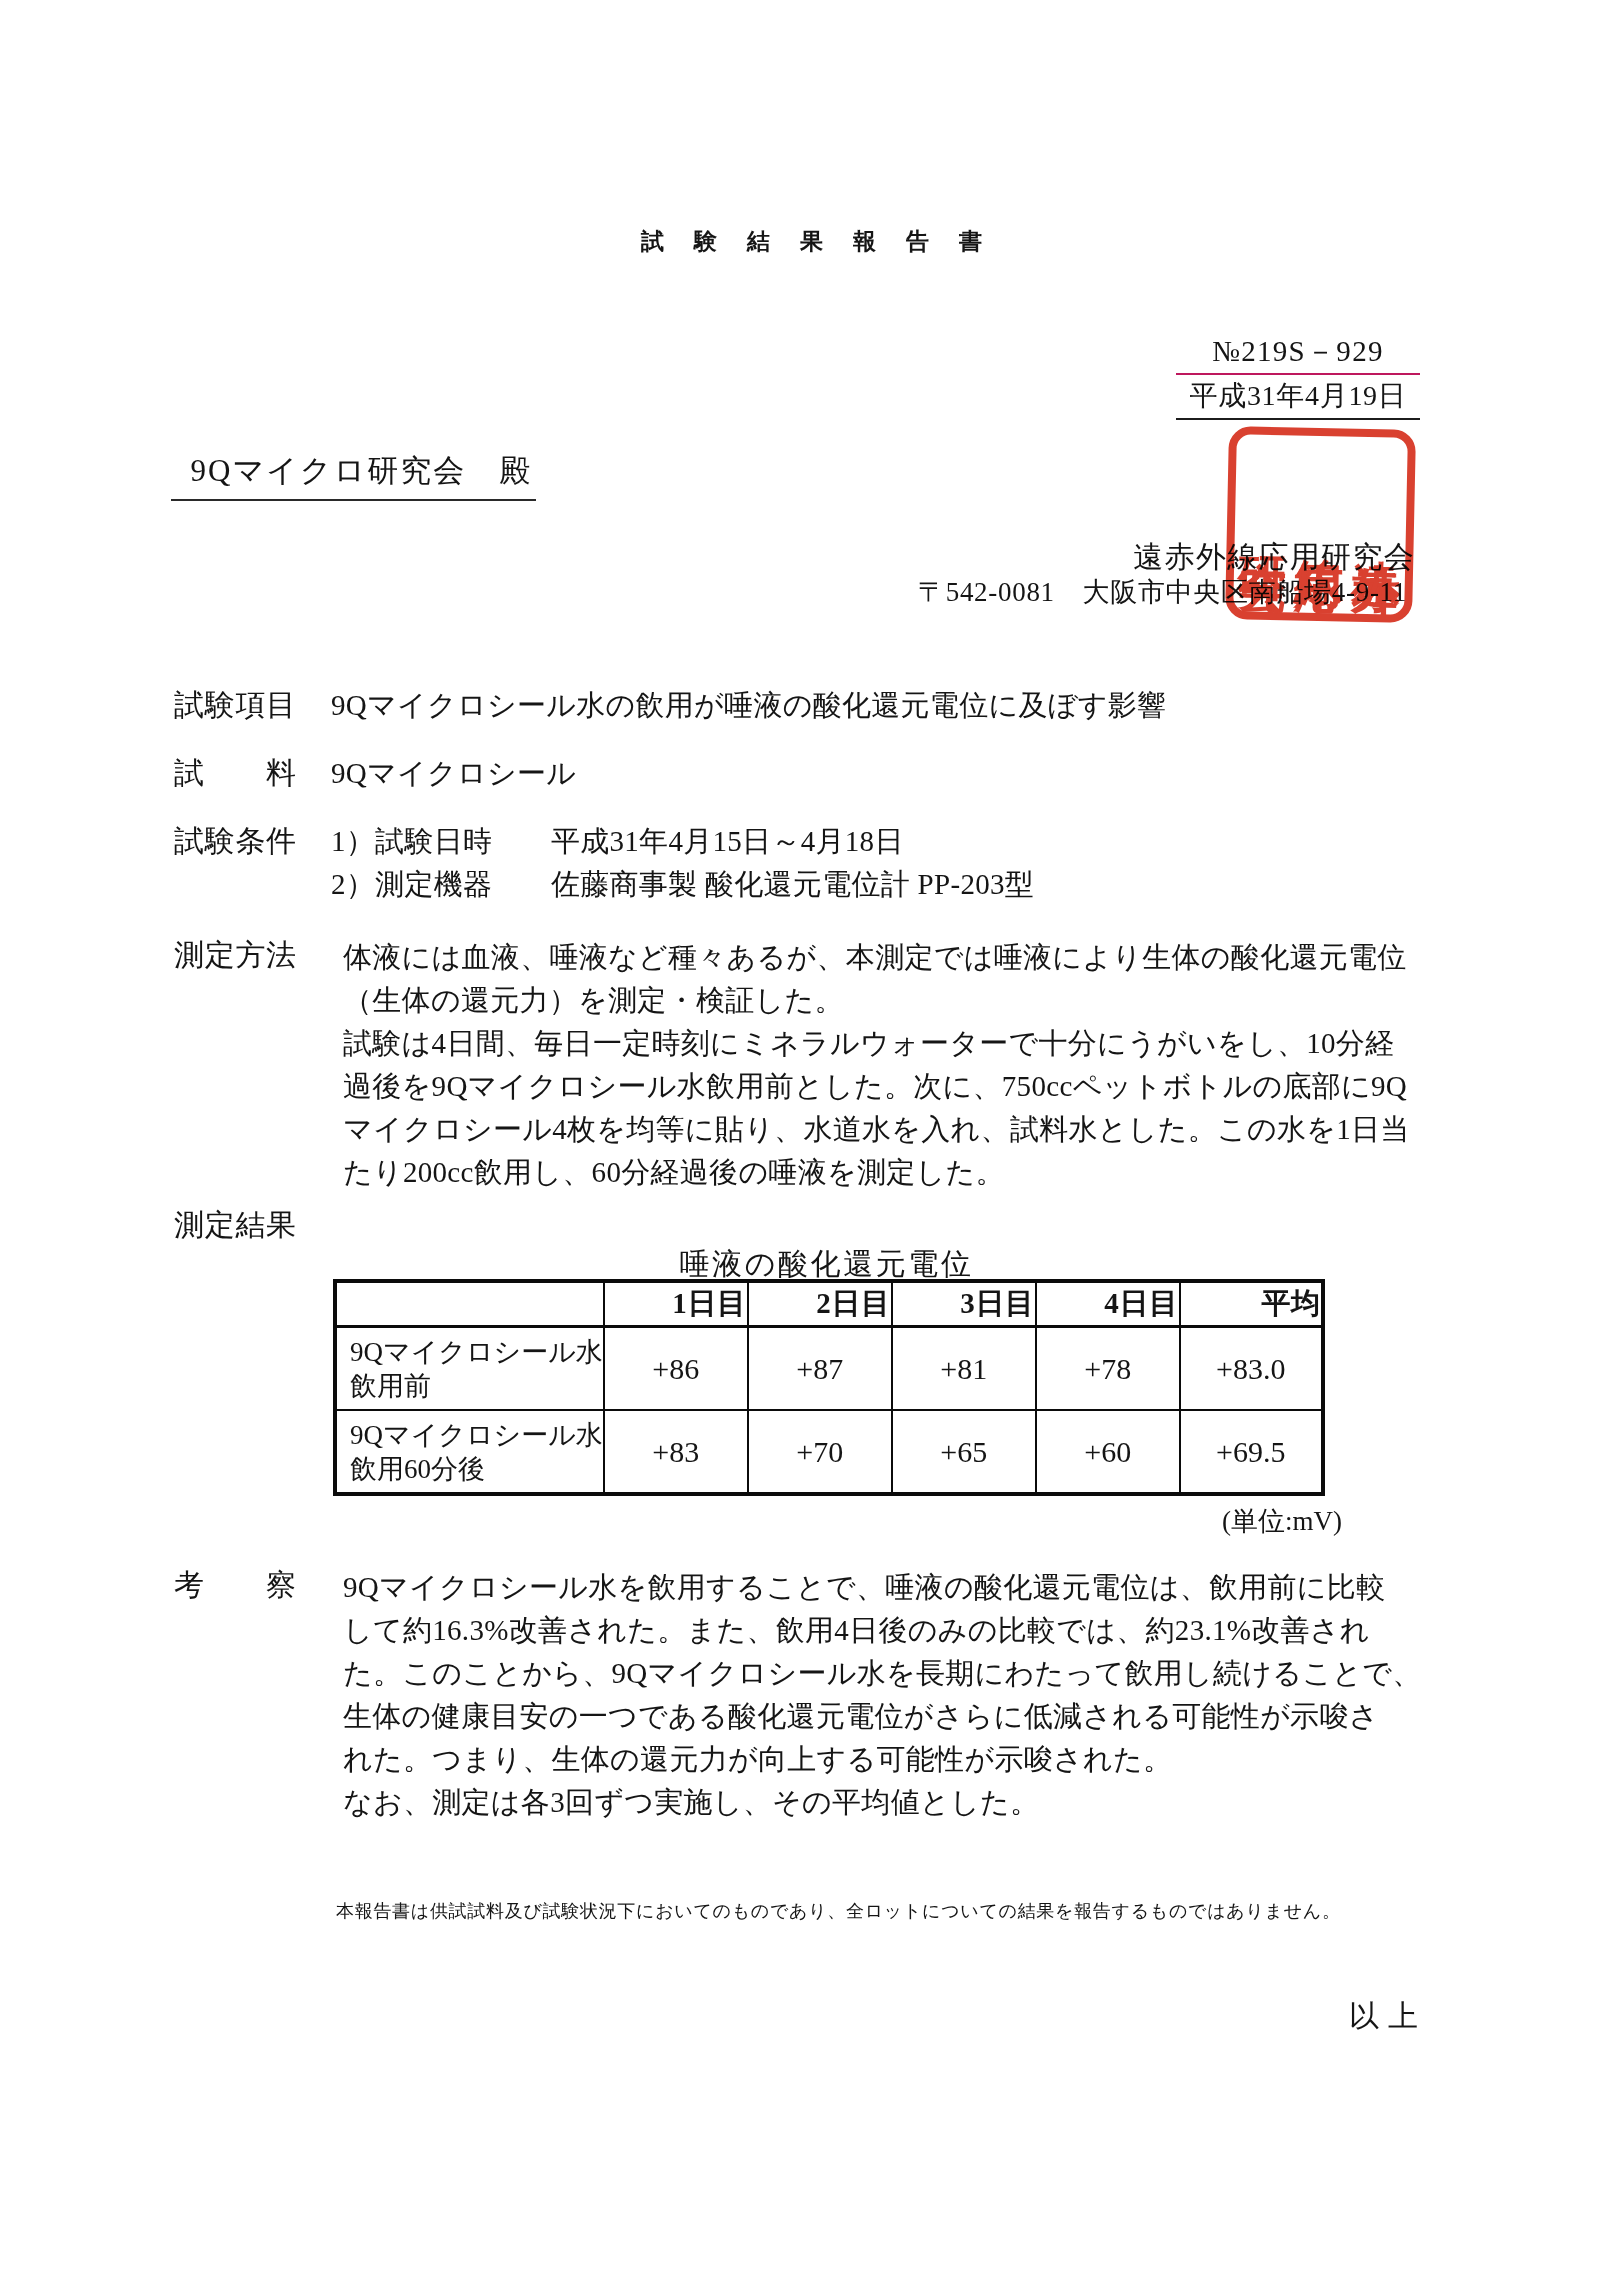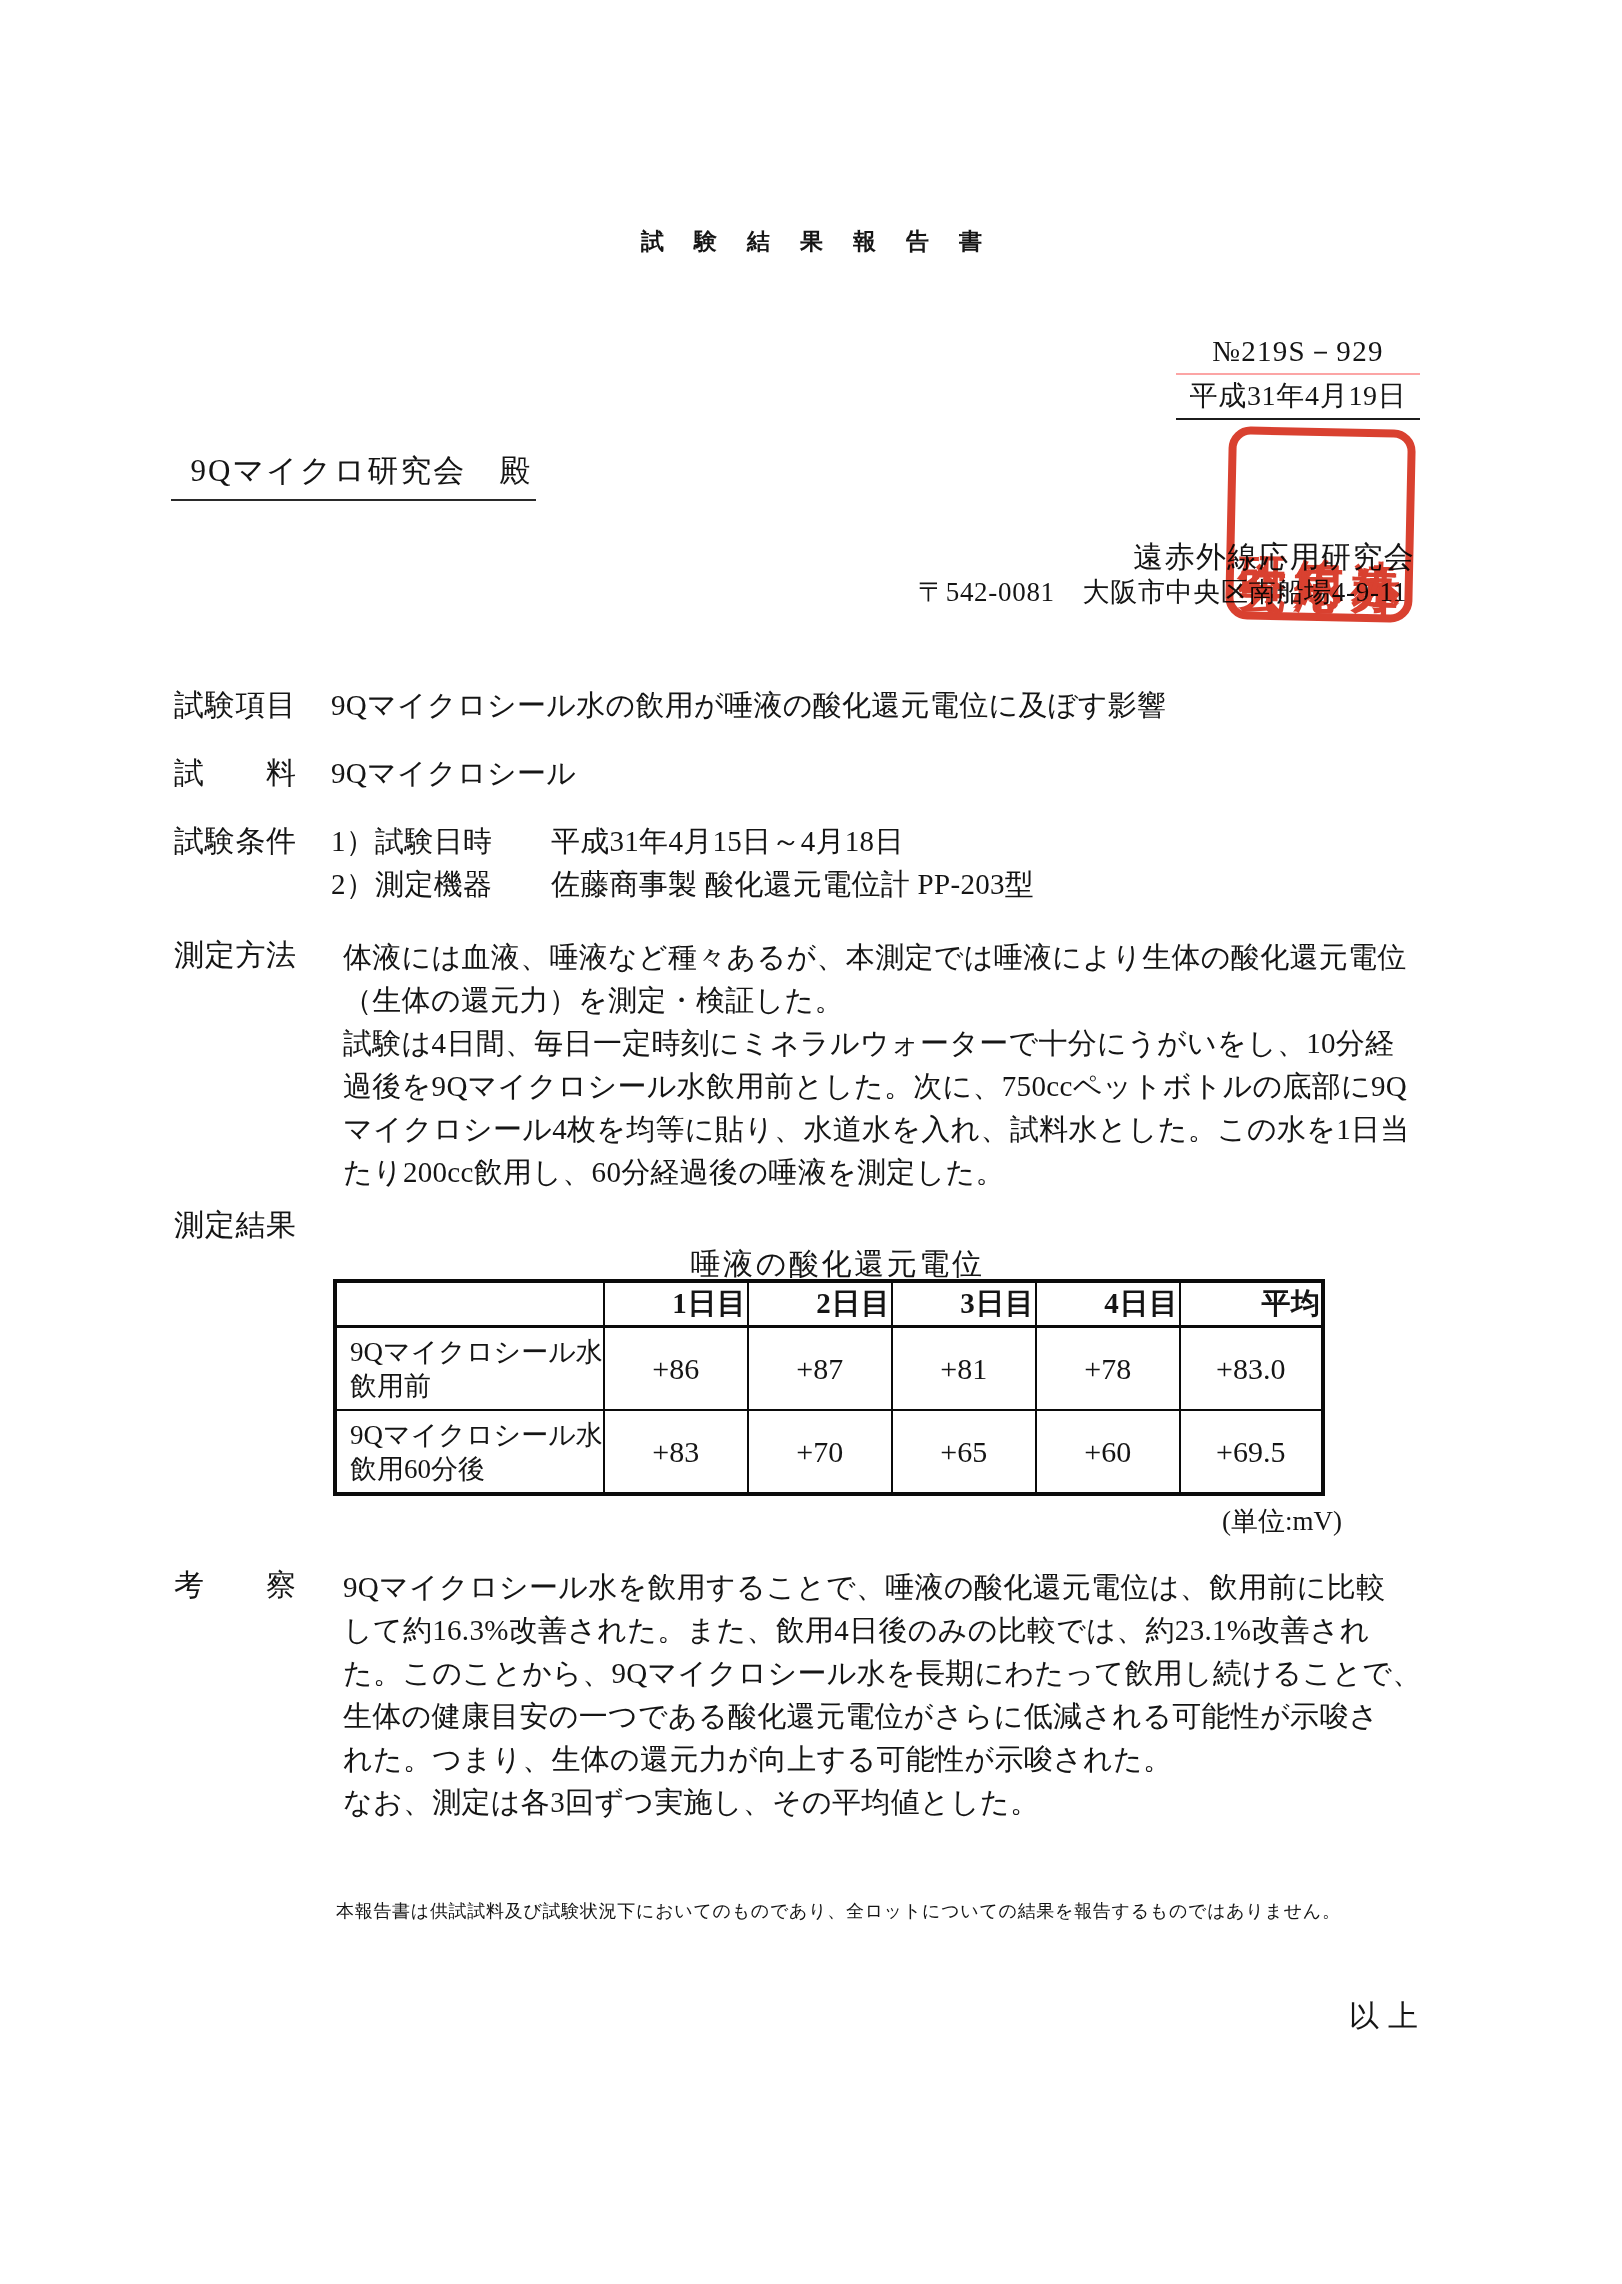--- a/index.html
+++ b/index.html
@@ -7,21 +7,21 @@
     width:1623px;height:2284px;position:relative;background:#ffffff;
     font-family:"Liberation Serif","DejaVu Serif",serif;color:#151515;
     overflow:hidden;
   }
   .title{
     position:absolute;top:229px;left:0;right:0;margin:0;
     text-align:center;font-size:23px;font-weight:600;line-height:1.1;
     letter-spacing:30px;text-indent:30px;white-space:nowrap;
   }
   .docmeta{position:absolute;top:334px;left:1176px;width:244px;text-align:center;}
-  .docnum{font-size:29px;line-height:35px;padding-bottom:3.9px;border-bottom:2px solid #fca5a5;letter-spacing:1.3px;}
+  .docnum{font-size:29px;line-height:35px;padding-bottom:3.9px;border-bottom:2px solid #be185d;letter-spacing:1.3px;}
   .docdate{font-size:28px;line-height:34px;padding:3.9px 0 5.2px;border-bottom:2px solid #1c1c1c;letter-spacing:0.7px;}
   .addressee{
     position:absolute;left:171px;top:451px;width:345px;
     padding:0 0 9px 19.5px;border-bottom:2px solid #2a2a2a;
     font-size:31px;line-height:39px;letter-spacing:2px;white-space:nowrap;
   }
   .issuer-name{position:absolute;top:540px;right:208px;font-size:30px;line-height:34px;letter-spacing:1.3px;white-space:nowrap;}
   .issuer-address{position:absolute;top:576px;right:216px;font-size:27px;line-height:33px;letter-spacing:0.7px;white-space:nowrap;}
   .seal{
     position:absolute;left:1227px;top:428px;width:171px;height:177px;
@@ -32,21 +32,21 @@
   .seal-inner{
     writing-mode:vertical-rl;text-orientation:upright;
     font-size:49px;line-height:57px;font-weight:bold;color:#d6301e;
     letter-spacing:3.9px;white-space:nowrap;
   }
   .seal-inner div{margin:0;}
   .lab{position:absolute;left:174px;font-size:30px;line-height:38px;letter-spacing:0.7px;white-space:pre;}
   .cnt{position:absolute;left:331px;font-size:29px;line-height:38px;letter-spacing:0.3px;white-space:pre;}
   .para{position:absolute;left:343px;font-size:29px;letter-spacing:0.3px;}
   .para div{line-height:43px;height:43px;white-space:pre;}
-  .tbl-title{position:absolute;top:1244px;left:344px;width:987px;text-align:center;font-size:30px;letter-spacing:2.6px;}
+  .tbl-title{position:absolute;top:1244px;left:333px;width:987px;text-align:center;font-size:30px;letter-spacing:2.6px;}
   table.results{
     position:absolute;left:333px;top:1279px;border-collapse:collapse;
     border:4.6px solid #0b0b0b;table-layout:fixed;
   }
   table.results th,table.results td{border:2px solid #0b0b0b;padding:0;}
   table.results thead th{height:42px;font-size:29px;font-weight:bold;text-align:right;border-bottom:3.9px solid #0b0b0b;letter-spacing:0.7px;}
   table.results tbody td{height:81px;font-size:30px;text-align:center;}
   table.results td.rowlab{text-align:left;padding-left:13px;font-size:27px;}
   table.results td.rowlab div{line-height:34px;white-space:nowrap;}
   .unit-note{position:absolute;top:1503px;left:333px;width:1009px;text-align:right;font-size:27px;}

